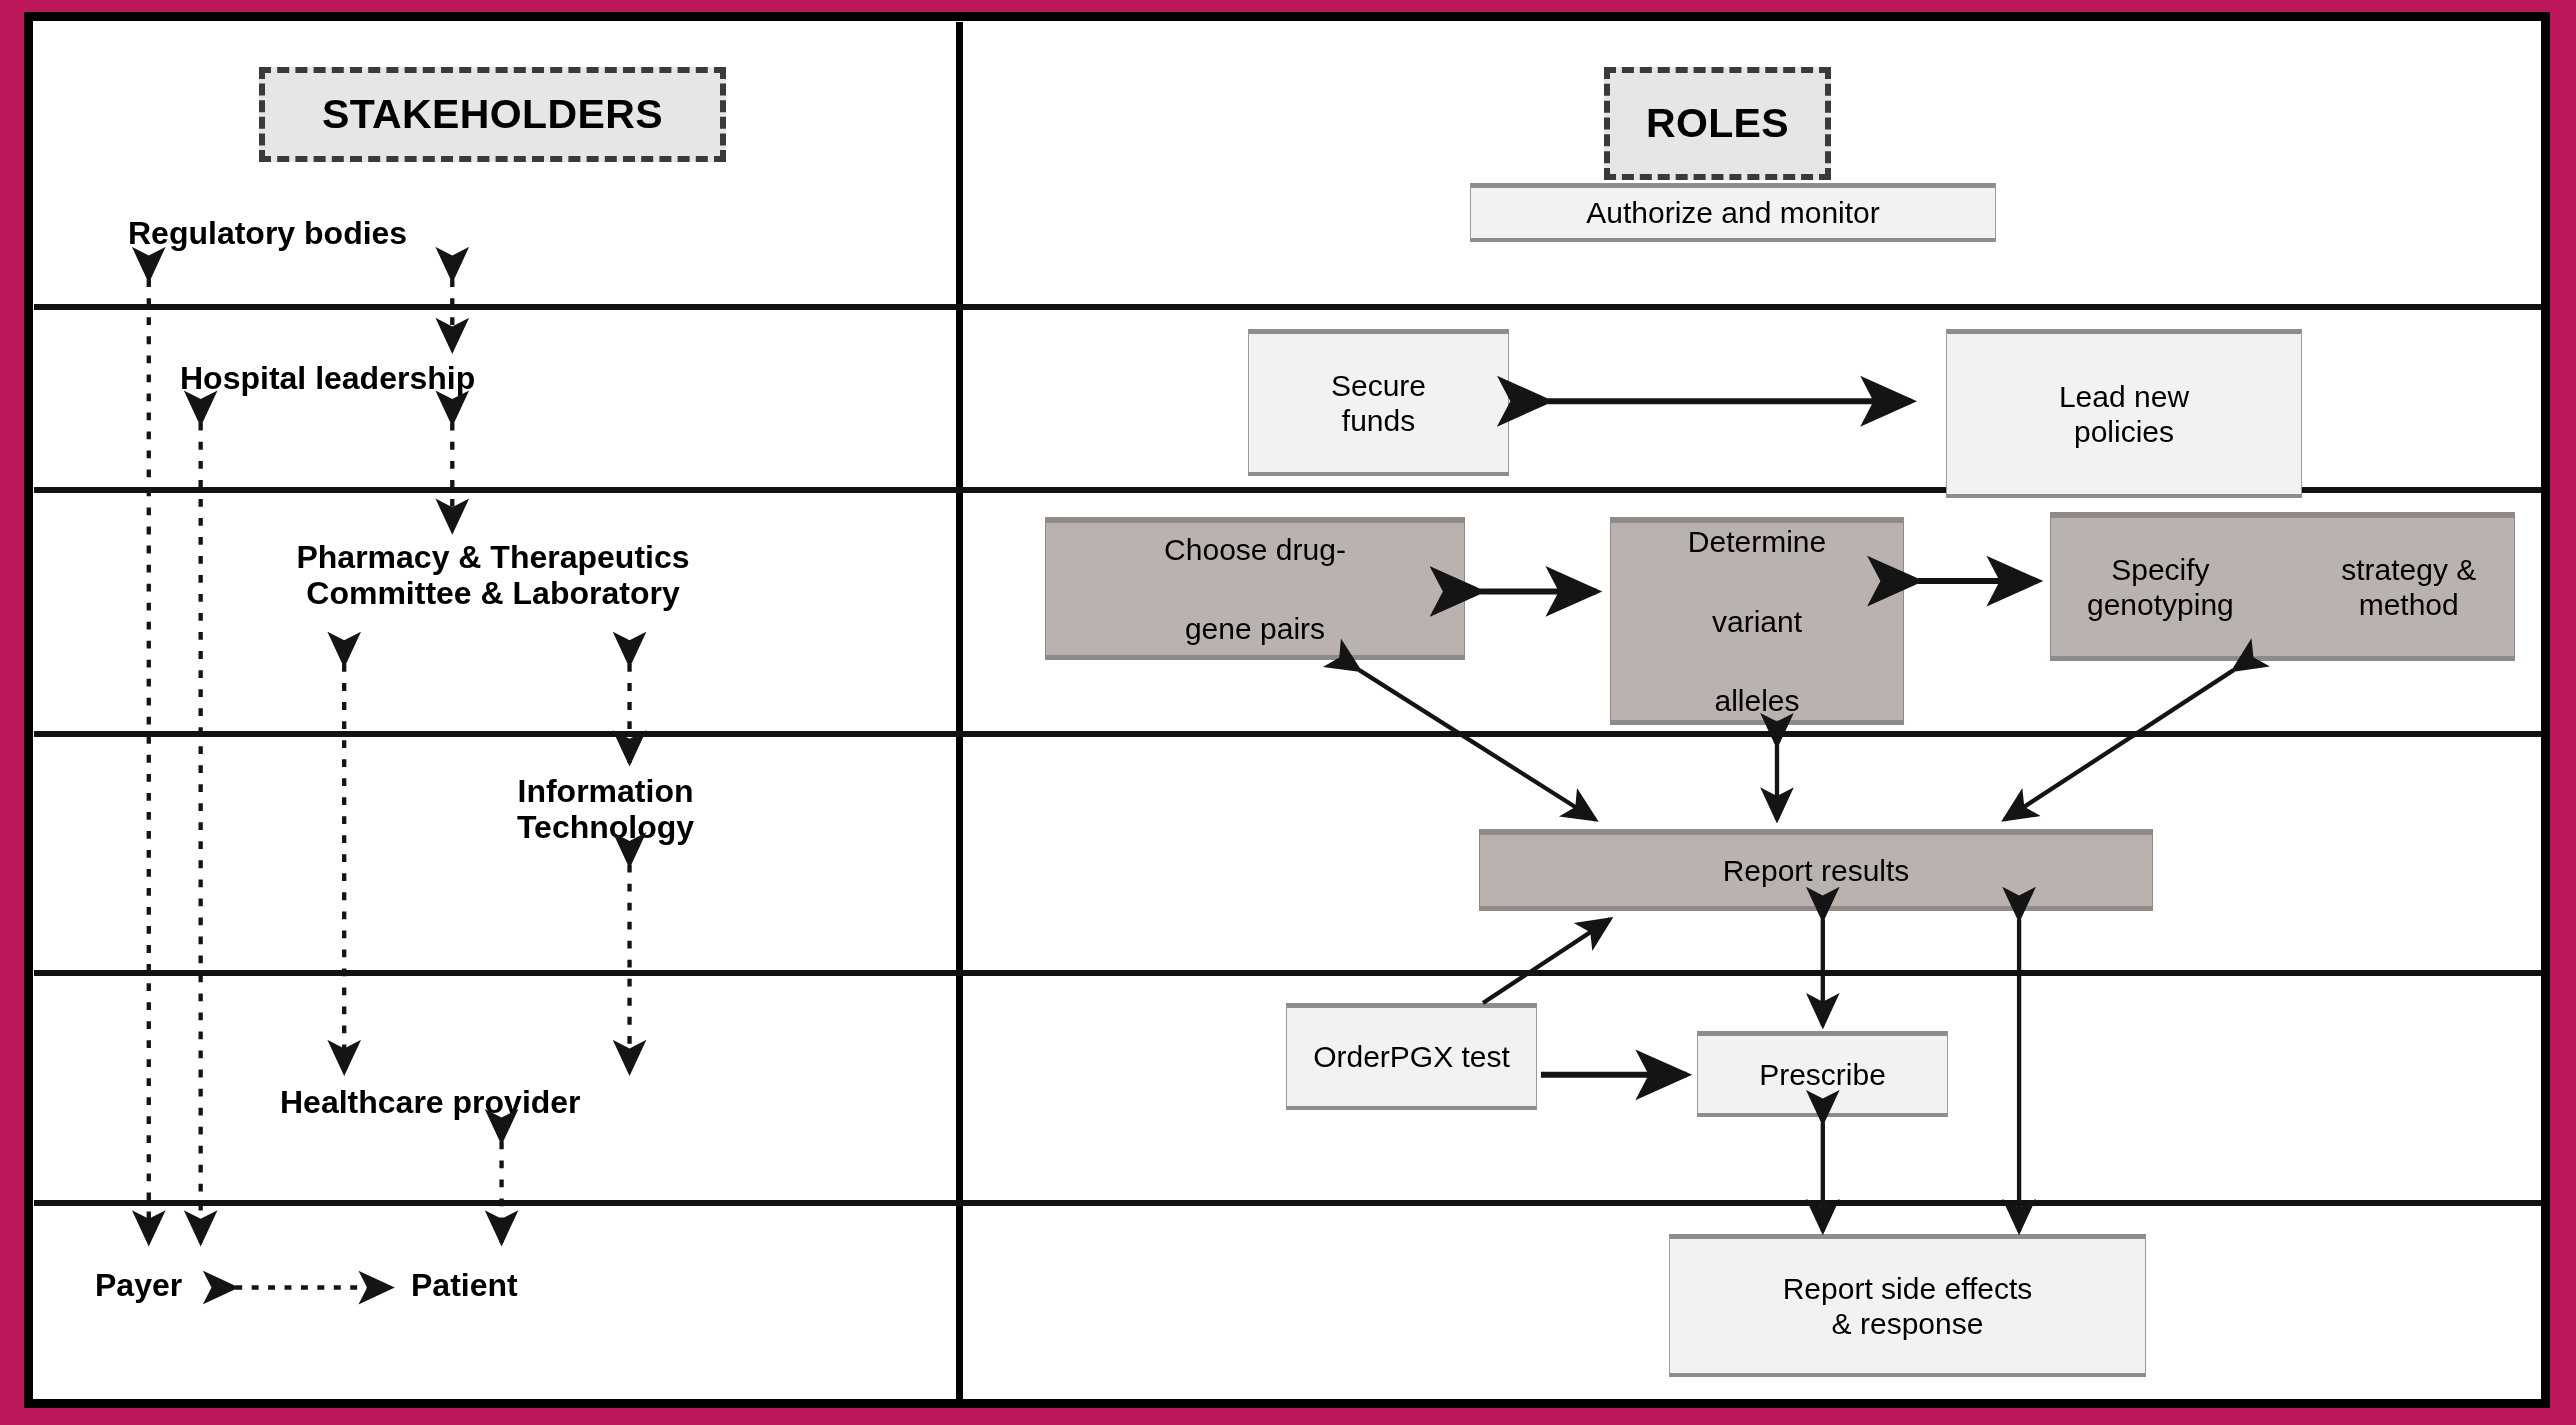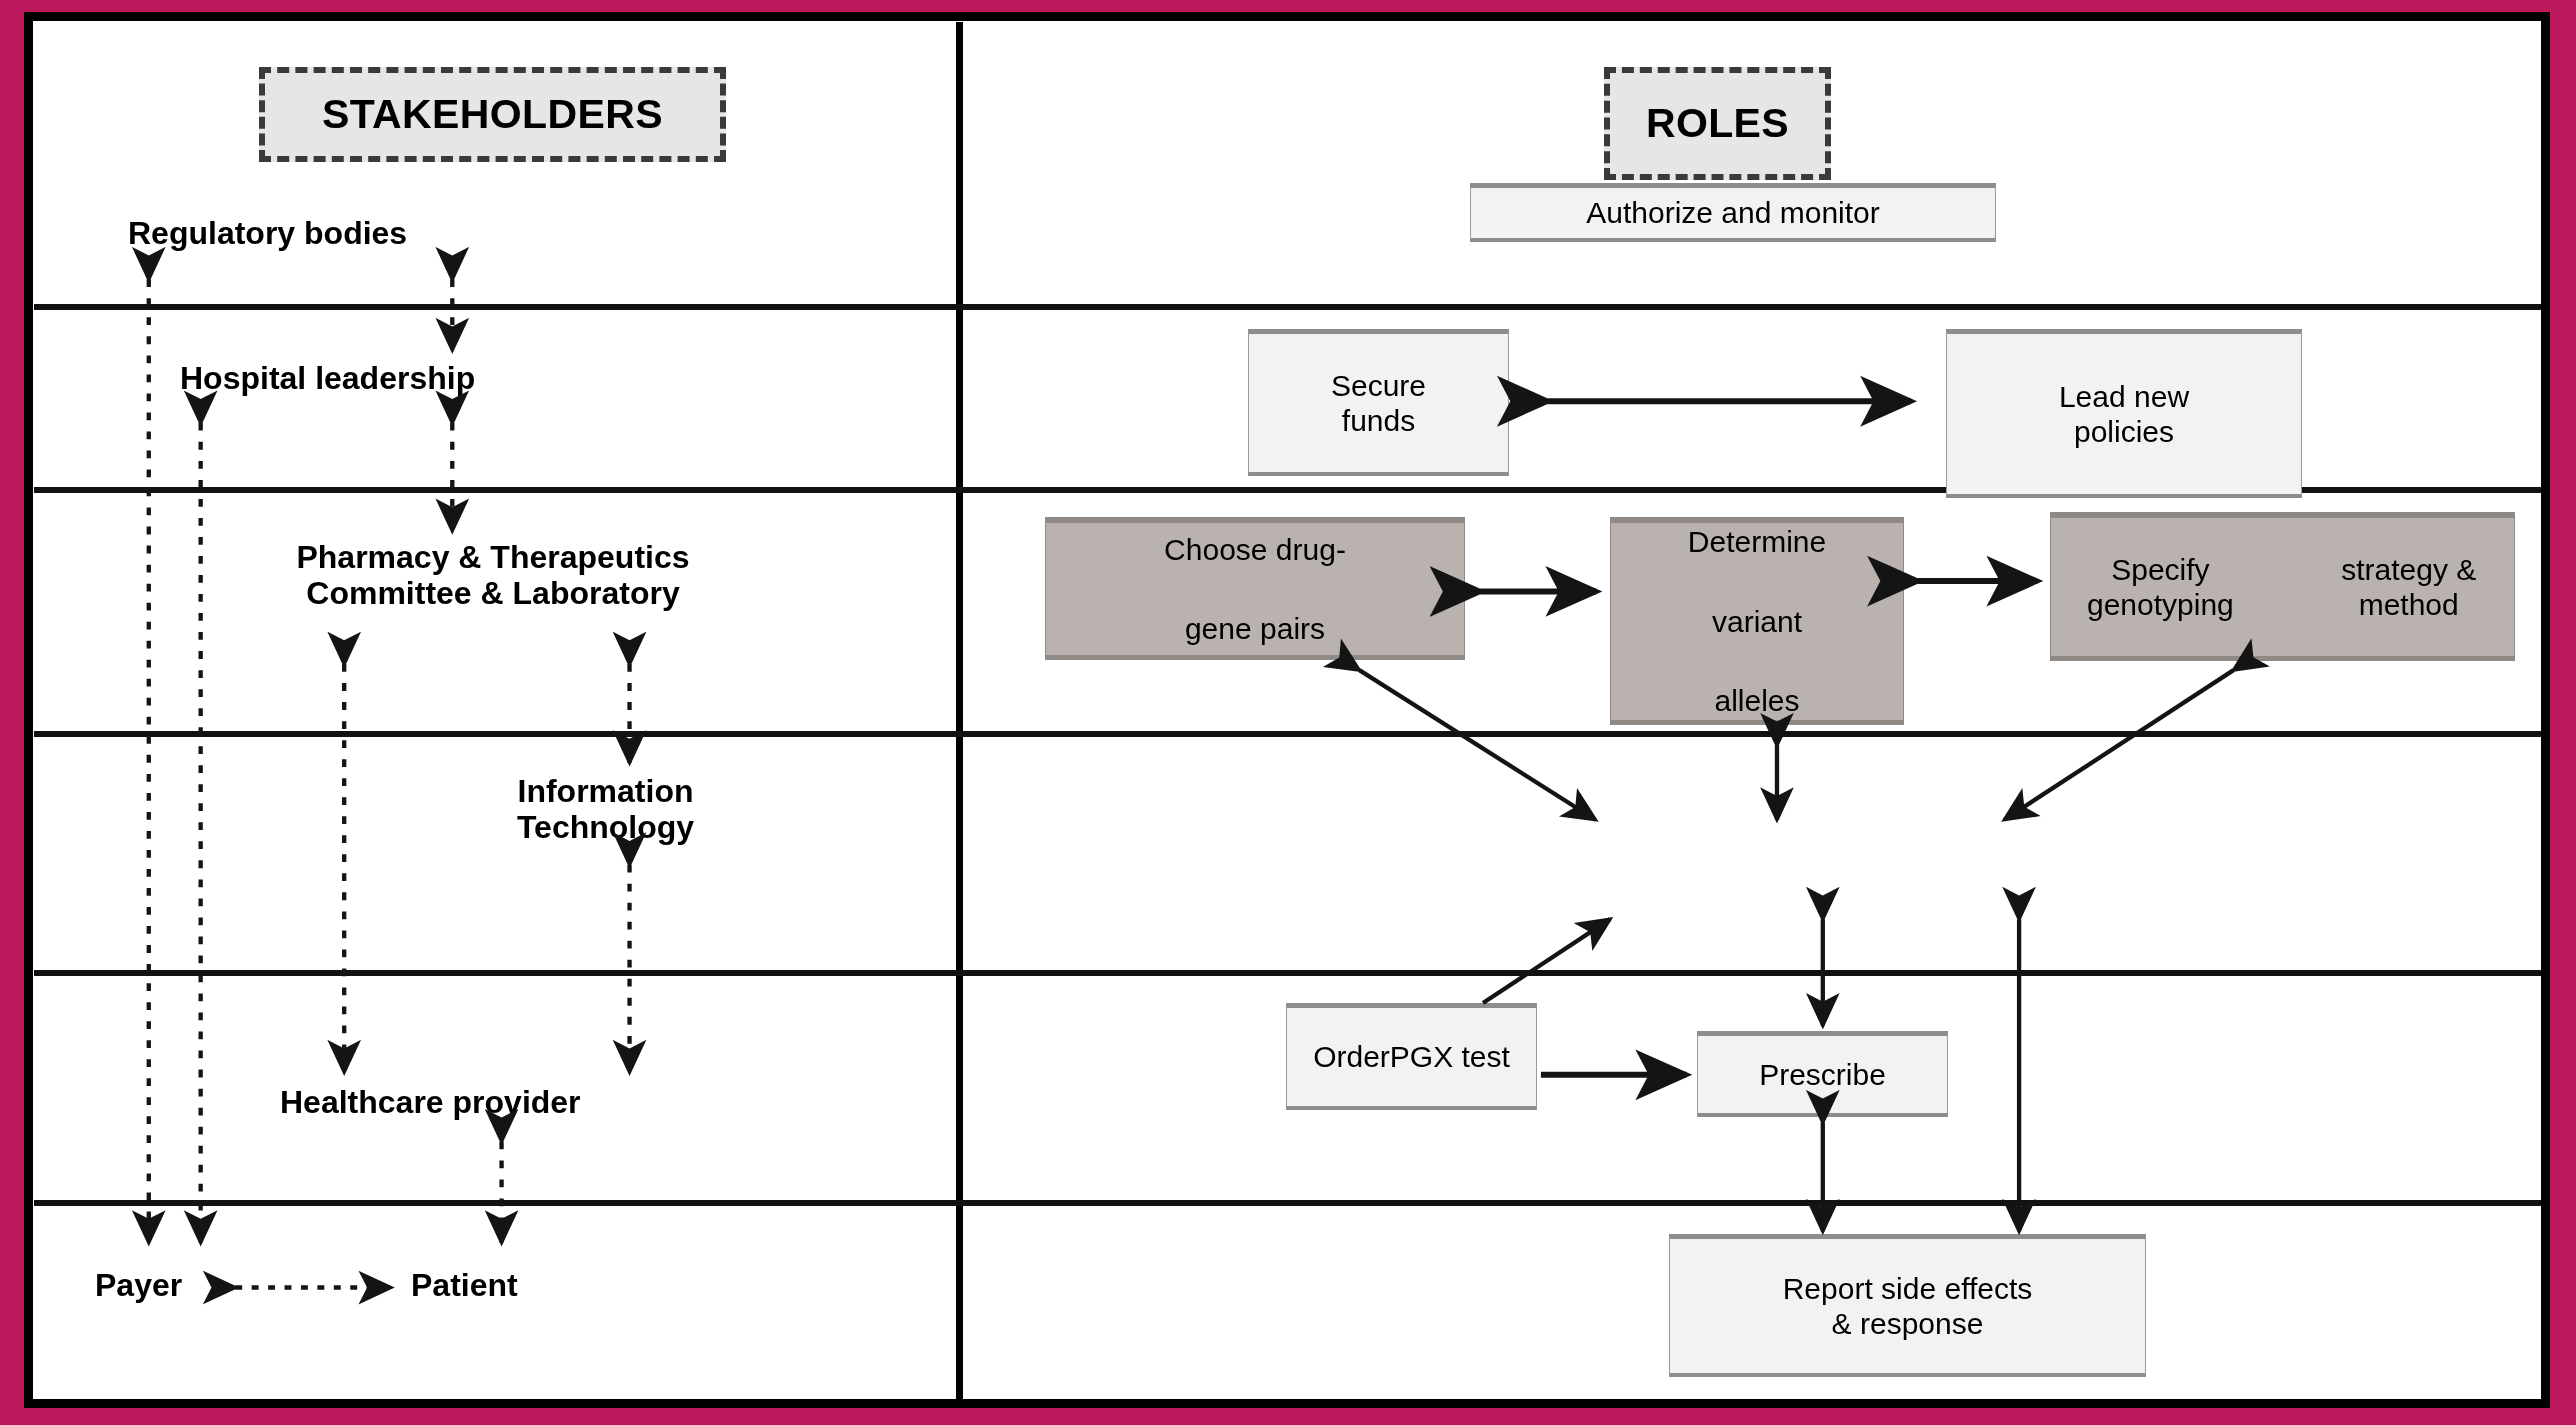--- a/index.html
+++ b/index.html
@@ -161,20 +161,23 @@
     <div>Determine</div>
     <div>variant</div>
     <div>alleles</div>
   </div>
 
   <div class="role dark" style="left:2050px;top:512px;width:465px;height:149px;flex-direction:row;">
     <div>Specify genotyping</div>
     <div>strategy &amp; method</div>
   </div>
 
+  <div class="role dark" style="left:1479px;top:829px;width:674px;height:82px;">
+    <span>Report results</span>
+  </div>
 
   <div class="role light" style="left:1286px;top:1003px;width:251px;height:107px;">
     <div>Order</div>
     <div>PGX test</div>
   </div>
 
   <div class="role light" style="left:1697px;top:1031px;width:251px;height:86px;">
     <span>Prescribe</span>
   </div>
 

